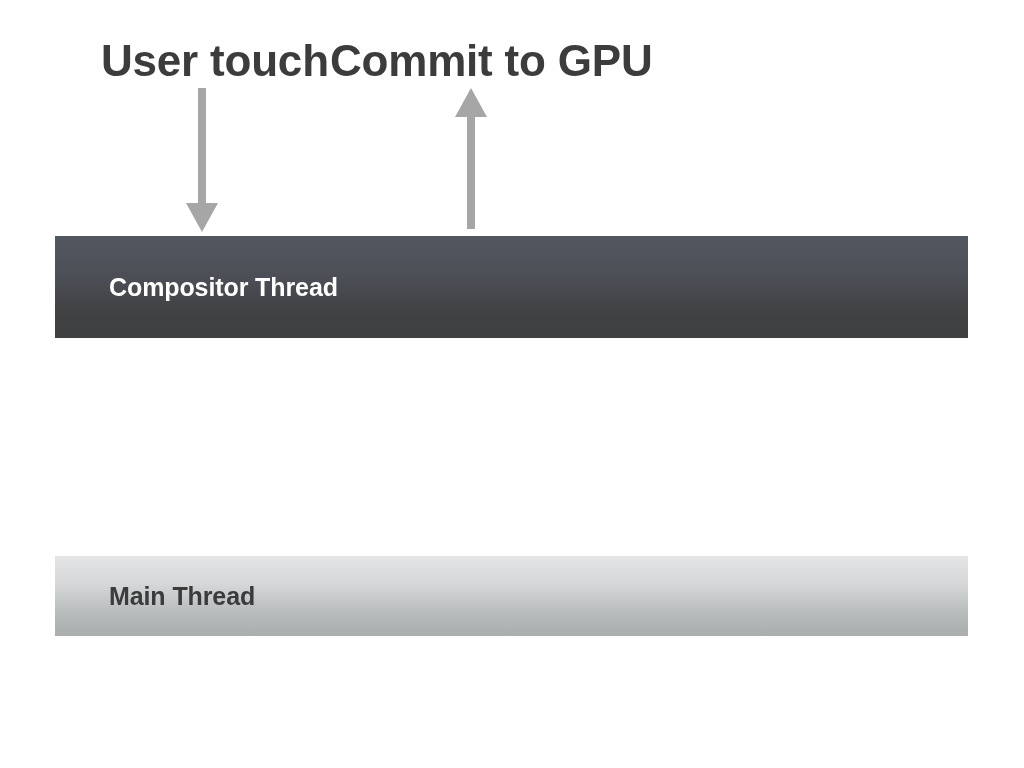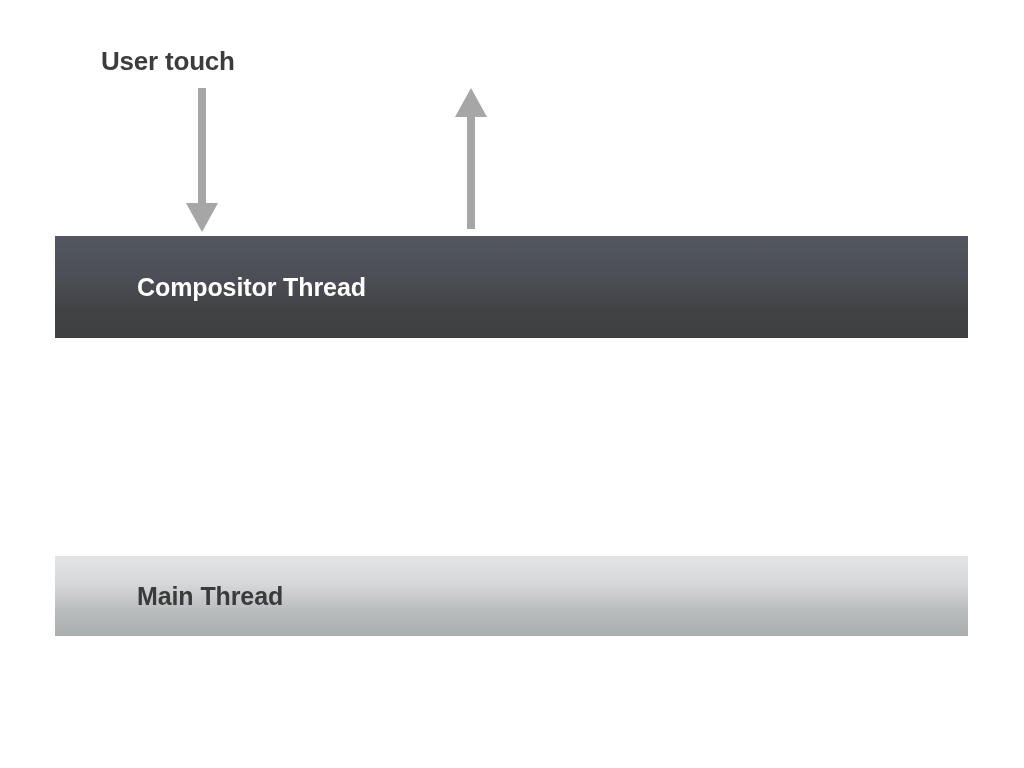--- a/index.html
+++ b/index.html
@@ -19,21 +19,21 @@
     width: 1024px;
     height: 768px;
     background: #ffffff;
   }
 
   
   .label {
     position: absolute;
     font-family: "Liberation Sans", sans-serif;
     font-weight: bold;
-    font-size: 26px;
+    font-size: 44px;
     line-height: 40px;
     color: #3c3c3c;
     white-space: nowrap;
     letter-spacing: -0.2px;
   }
   #label-user-touch {
     left: 101px;
     top: 41px;
   }
   #label-commit-gpu {
@@ -67,21 +67,21 @@
     display: flex;
     align-items: center;
     box-sizing: border-box;
   }
   .thread-bar-label {
     font-family: "Liberation Sans", sans-serif;
     font-weight: bold;
     font-size: 25px;
     letter-spacing: -0.1px;
     white-space: nowrap;
-    padding-left: 82px;
+    padding-left: 54px;
   }
 
   #bar-compositor-thread {
     top: 236px;
     height: 102px;
     background: linear-gradient(to bottom, #53575f 0%, #4b4e55 42%, #414244 72%, #3f4041 100%);
   }
   #bar-compositor-thread .thread-bar-label {
     color: #ffffff;
   }
@@ -95,20 +95,21 @@
     color: #3b3b3b;
   }
 </style>
 </head>
 <body>
 
 <div id="canvas">
 
   <div class="label" id="label-user-touch">User touch</div>
 
+  <div class="label" id="label-commit-gpu">Commit to GPU</div>
 
   <svg class="arrow-svg" id="arrow-user-touch" viewBox="0 0 32 144">
     <polygon points="12,0 20,0 20,115 32,115 16,144 0,115 12,115" fill="#a6a6a6"></polygon>
   </svg>
 
   <svg class="arrow-svg" id="arrow-commit-gpu" viewBox="0 0 32 141">
     <polygon points="16,0 32,29 20,29 20,141 12,141 12,29 0,29" fill="#a6a6a6"></polygon>
   </svg>
 
   <div class="thread-bar" id="bar-compositor-thread">

